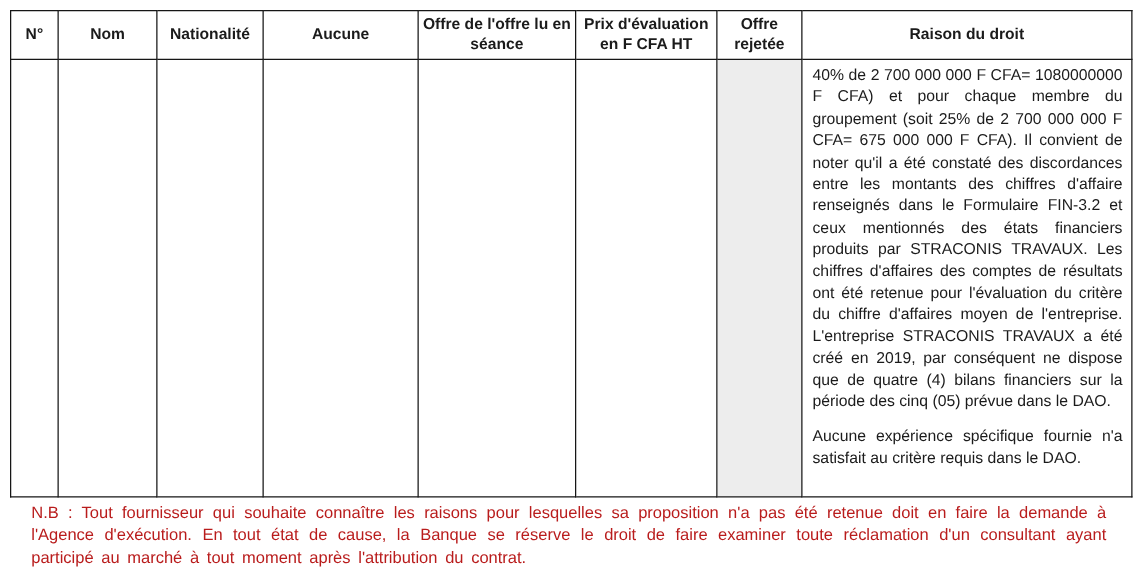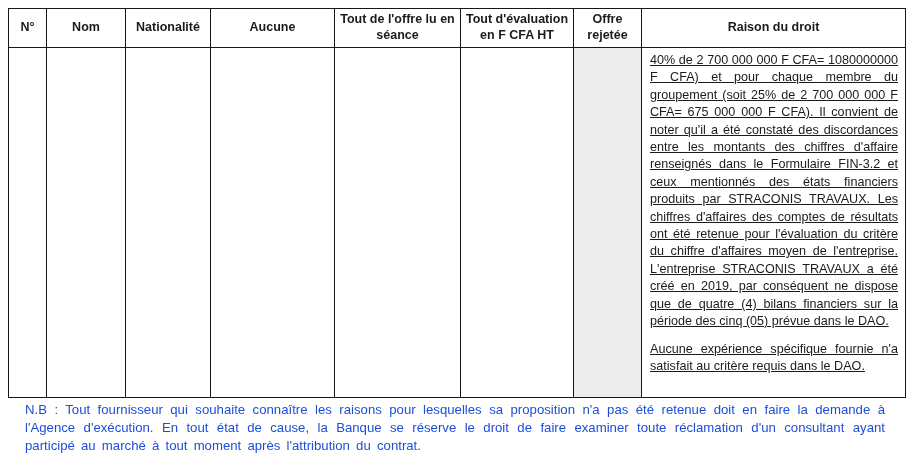--- a/index.html
+++ b/index.html
@@ -49,37 +49,36 @@
   }
   table.offers td.shaded {
     background: #ededed;
   }
   table.offers td.reason-cell {
     padding: 4px 7px 6px 8px;
     font-size: 12.6px;
     line-height: 17.4px;
     text-align: justify;
     color: #1b1b1b;
-    text-decoration: underline;
   }
   .reason-cell p {
     margin: 0 0 10px 0;
   }
   .reason-cell p:last-child {
     margin-bottom: 16px;
   }
   .note {
     position: absolute;
     left: 25px;
     right: 27px;
     top: 401px;
     font-size: 13.2px;
     line-height: 18px;
     text-align: justify;
-    color: #1d4ed8;
+    color: #b91c1c;
     word-spacing: 2.5px;
   }
 </style>
 </head>
 <body>
 
 <div class="doc">
 
   <table class="offers">
     <colgroup>
@@ -91,22 +90,22 @@
       <col style="width:113px">
       <col style="width:68px">
       <col style="width:264px">
     </colgroup>
     <thead>
       <tr>
         <th>N°</th>
         <th>Nom</th>
         <th>Nationalité</th>
         <th>Aucune</th>
-        <th>Tout de l'offre lu en séance</th>
-        <th>Tout d'évaluation en F CFA HT</th>
+        <th>Offre de l'offre lu en séance</th>
+        <th>Prix d'évaluation en F CFA HT</th>
         <th>Offre rejetée</th>
         <th>Raison du droit</th>
       </tr>
     </thead>
     <tbody>
       <tr>
         <td class="body-cell"></td>
         <td class="body-cell"></td>
         <td class="body-cell"></td>
         <td class="body-cell"></td>

